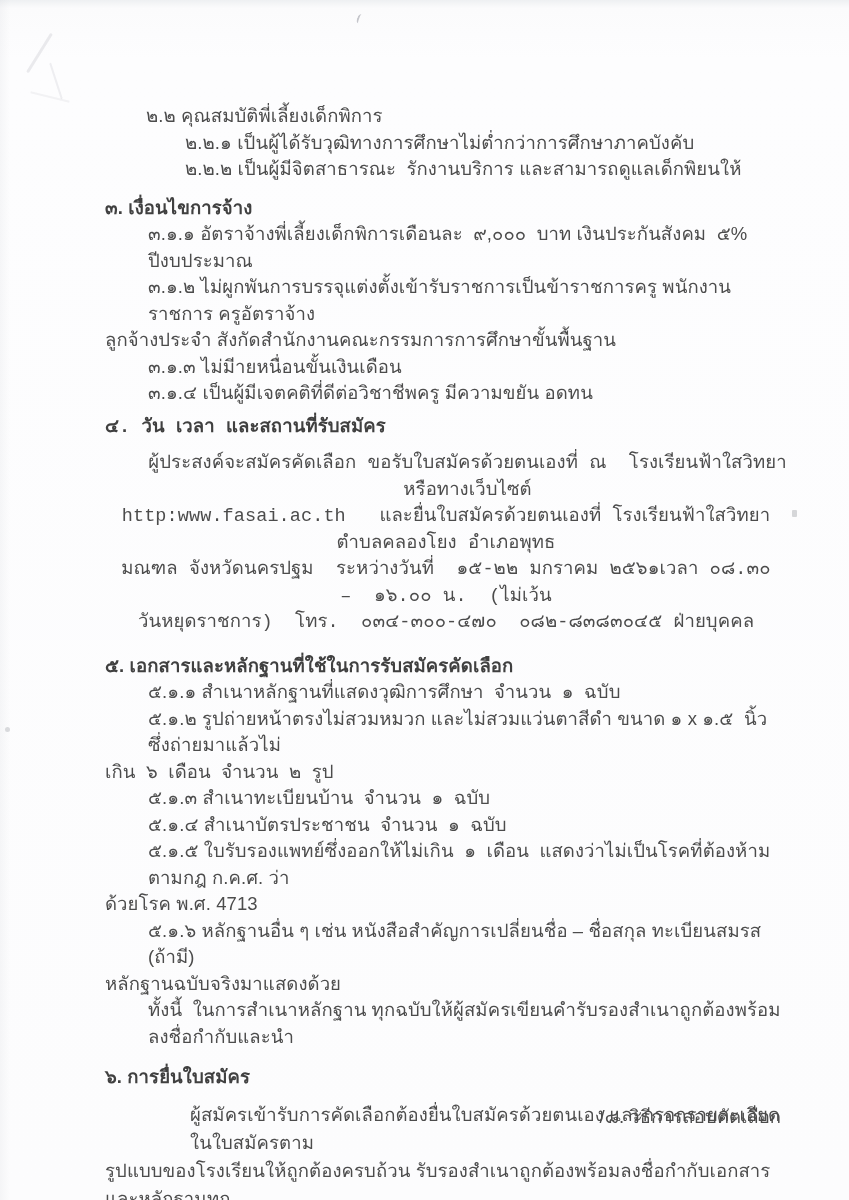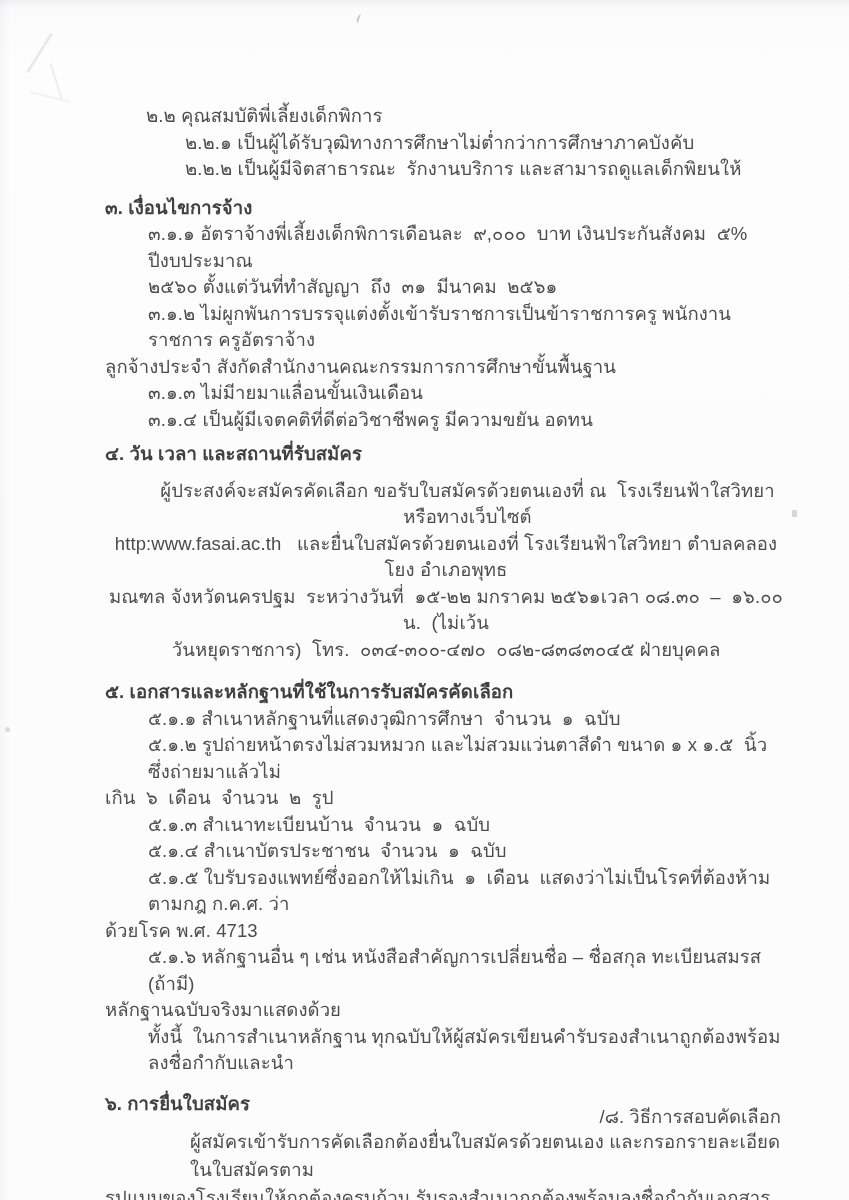--- a/index.html
+++ b/index.html
@@ -32,21 +32,21 @@
   .heading {
     font-weight: bold;
     color: #404040;
   }
   .ind-title22 { margin-left: 41px; }
   .ind-sub22   { margin-left: 80px; }
   .ind-item    { margin-left: 43px; }
   .ind-para    { margin-left: 85px; }
   .sec { margin: 0; }
   .sec3  { margin-top: 12px; }
-  .sec4  { margin-top: 8px; }
+  .sec4  { margin-top: 8px; font-family: Liberation Mono, monospace; }
   .sec4 .para { margin-top: 10px; line-height: 25.5px; text-align: center; }
   .sec5  { margin-top: 16px; }
   .sec6  { margin-top: 13px; }
   .sec6 .para { margin-top: 10px; }
   .sec6 .line, .sec7 .line { line-height: 28px; }
   .footer-line {
     position: absolute;
     right: 68px;
     top: 1102px;
     font-size: 18.5px;
@@ -104,24 +104,23 @@
 
     <div class="sec sec22">
       <div class="line ind-title22">๒.๒ คุณสมบัติพี่เลี้ยงเด็กพิการ</div>
       <div class="line ind-sub22">๒.๒.๑ เป็นผู้ได้รับวุฒิทางการศึกษาไม่ต่ำกว่าการศึกษาภาคบังคับ</div>
       <div class="line ind-sub22">๒.๒.๒ เป็นผู้มีจิตสาธารณะ  รักงานบริการ และสามารถดูแลเด็กพิยนให้</div>
     </div>
 
     <div class="sec sec3">
       <div class="line heading">๓. เงื่อนไขการจ้าง</div>
       <div class="line ind-item">๓.๑.๑ อัตราจ้างพี่เลี้ยงเด็กพิการเดือนละ  ๙,๐๐๐  บาท เงินประกันสังคม  ๕%  ปีงบประมาณ</div>
-      <div class="line ind-item">๒๕๖๐ ตั้งแต่วันที่ทำสัญญา  ถึง  ๓๑  มีนาคม  ๒๕๖๑</div>
       <div class="line ind-item">๓.๑.๒ ไม่ผูกพันการบรรจุแต่งตั้งเข้ารับราชการเป็นข้าราชการครู พนักงานราชการ ครูอัตราจ้าง</div>
       <div class="line">ลูกจ้างประจำ สังกัดสำนักงานคณะกรรมการการศึกษาขั้นพื้นฐาน</div>
-      <div class="line ind-item">๓.๑.๓ ไม่มีายมาแลื่อนขั้นเงินเดือน</div>
+      <div class="line ind-item">๓.๑.๓ ไม่มีายหนื่อนขั้นเงินเดือน</div>
       <div class="line ind-item">๓.๑.๔ เป็นผู้มีเจตคติที่ดีต่อวิชาชีพครู มีความขยัน อดทน</div>
     </div>
 
     <div class="sec sec4">
       <div class="line heading">๔. วัน เวลา และสถานที่รับสมัคร</div>
       <div class="para">
         <div class="line ind-item">ผู้ประสงค์จะสมัครคัดเลือก ขอรับใบสมัครด้วยตนเองที่ ณ  โรงเรียนฟ้าใสวิทยา หรือทางเว็บไซต์</div>
         <div class="line">http:www.fasai.ac.th   และยื่นใบสมัครด้วยตนเองที่ โรงเรียนฟ้าใสวิทยา ตำบลคลองโยง อำเภอพุทธ</div>
         <div class="line">มณฑล จังหวัดนครปฐม  ระหว่างวันที่  ๑๕-๒๒ มกราคม ๒๕๖๑เวลา ๐๘.๓๐  –  ๑๖.๐๐ น.  (ไม่เว้น</div>
         <div class="line">วันหยุดราชการ)  โทร.  ๐๓๔-๓๐๐-๔๗๐  ๐๘๒-๘๓๘๓๐๔๕ ฝ่ายบุคคล</div>

